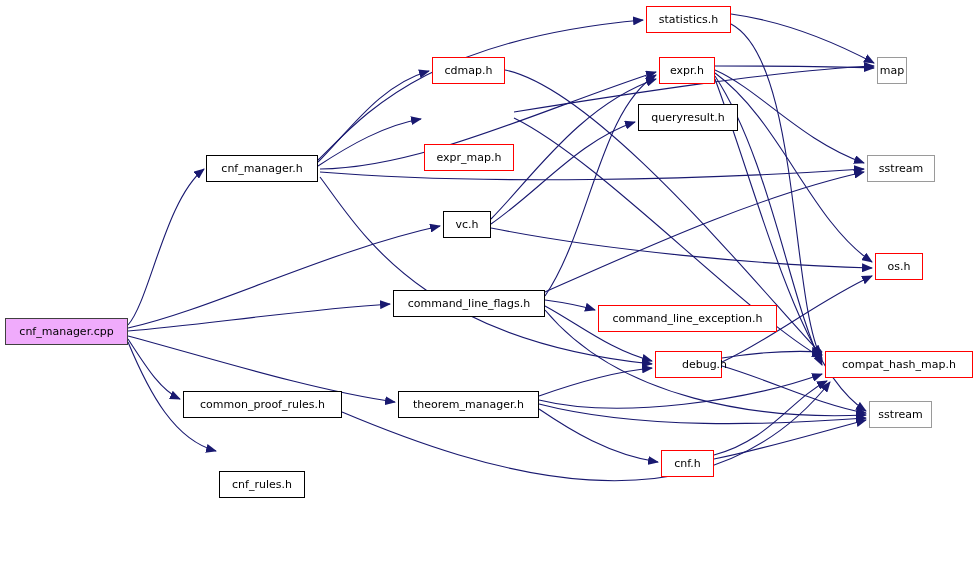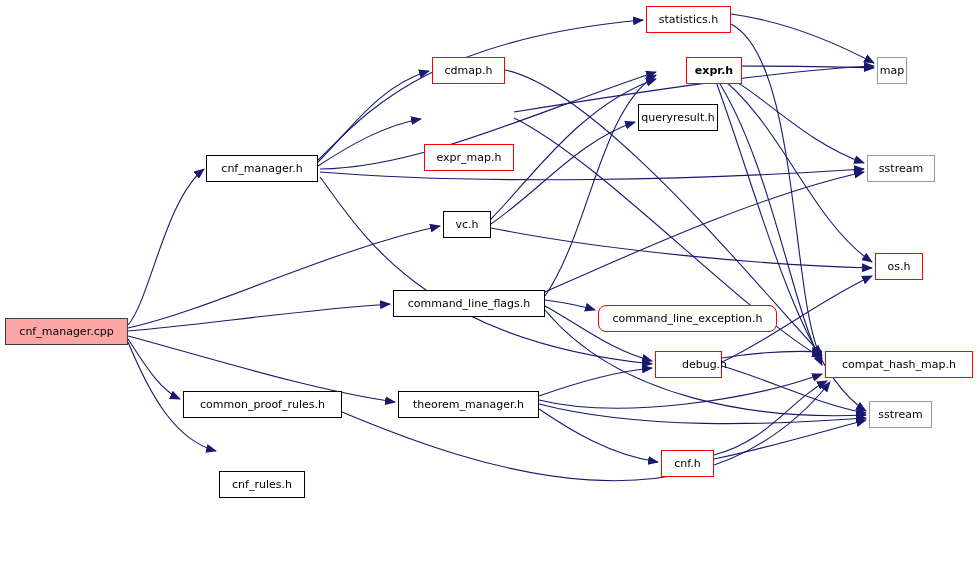--- a/index.html
+++ b/index.html
@@ -35,21 +35,21 @@
     line-height: 1;
     color: #000000;
     white-space: nowrap;
     background: #ffffff;
     border: 1px solid #000000;
     z-index: 5;
   }
   .node.red   { border-color: #ff0000; }
   .node.grey  { border-color: #9a9a9a; }
   .node.black { border-color: #000000; }
-  .node.root  { background: #fca5a5; border-color: #404040; }
+  .node.root  { background: #f0abfc; border-color: #404040; }
 </style>
 </head>
 <body>
 
 <div id="graph">
 
   <svg id="edges" viewBox="0 0 980 584" xmlns="http://www.w3.org/2000/svg">
     <defs>
       <marker id="ah" markerWidth="11" markerHeight="9" refX="10" refY="4.5" orient="auto" markerUnits="userSpaceOnUse">
         <path d="M0,0 L11,4.5 L0,9 z" fill="#191970"></path>
@@ -109,28 +109,28 @@
       <path d="M714,459 C760,450 810,435 866,420"></path>
       <path d="M714,455 C770,440 790,400 827,381"></path>
     </g>
   </svg>
 
   <div class="node root" style="left:5px;  top:318px; width:123px;">cnf_manager.cpp</div>
   <div class="node black" style="left:206px;top:155px; width:112px;">cnf_manager.h</div>
   <div class="node red" style="left:432px;top:57px;  width:73px;">cdmap.h</div>
   <div class="node red" style="left:424px;top:104px; width:90px;margin-top:40px;">expr_map.h</div>
   <div class="node red" style="left:646px;top:6px;   width:85px;">statistics.h</div>
-  <div class="node red" style="left:686px;top:57px;  width:56px;font-weight:bold;">expr.h</div>
-  <div class="node black" style="left:638px;top:104px; width:80px;">queryresult.h</div>
+  <div class="node red" style="left:659px;top:57px;  width:56px;">expr.h</div>
+  <div class="node black" style="left:638px;top:104px; width:100px;">queryresult.h</div>
   <div class="node grey" style="left:877px;top:57px;  width:30px;">map</div>
   <div class="node grey" style="left:867px;top:155px; width:68px;">sstream</div>
   <div class="node black" style="left:443px;top:211px; width:48px;">vc.h</div>
   <div class="node red" style="left:875px;top:253px; width:48px;">os.h</div>
   <div class="node black" style="left:393px;top:290px; width:152px;">command_line_flags.h</div>
-  <div class="node red" style="left:598px;top:305px; width:179px;border-radius:8px;">command_line_exception.h</div>
+  <div class="node red" style="left:598px;top:305px; width:179px;">command_line_exception.h</div>
   <div class="node red" style="left:655px;top:351px; width:67px;padding-left:32px;">debug.h</div>
   <div class="node black" style="left:183px;top:391px; width:159px;">common_proof_rules.h</div>
   <div class="node red" style="left:825px;top:351px; width:148px;">compat_hash_map.h</div>
   <div class="node black" style="left:398px;top:391px; width:141px;">theorem_manager.h</div>
   <div class="node grey" style="left:869px;top:401px; width:63px;">sstream</div>
   <div class="node black" style="left:219px;top:439px; width:86px;margin-top:32px;">cnf_rules.h</div>
   <div class="node red" style="left:661px;top:450px; width:53px;">cnf.h</div>
 
 </div>
 

